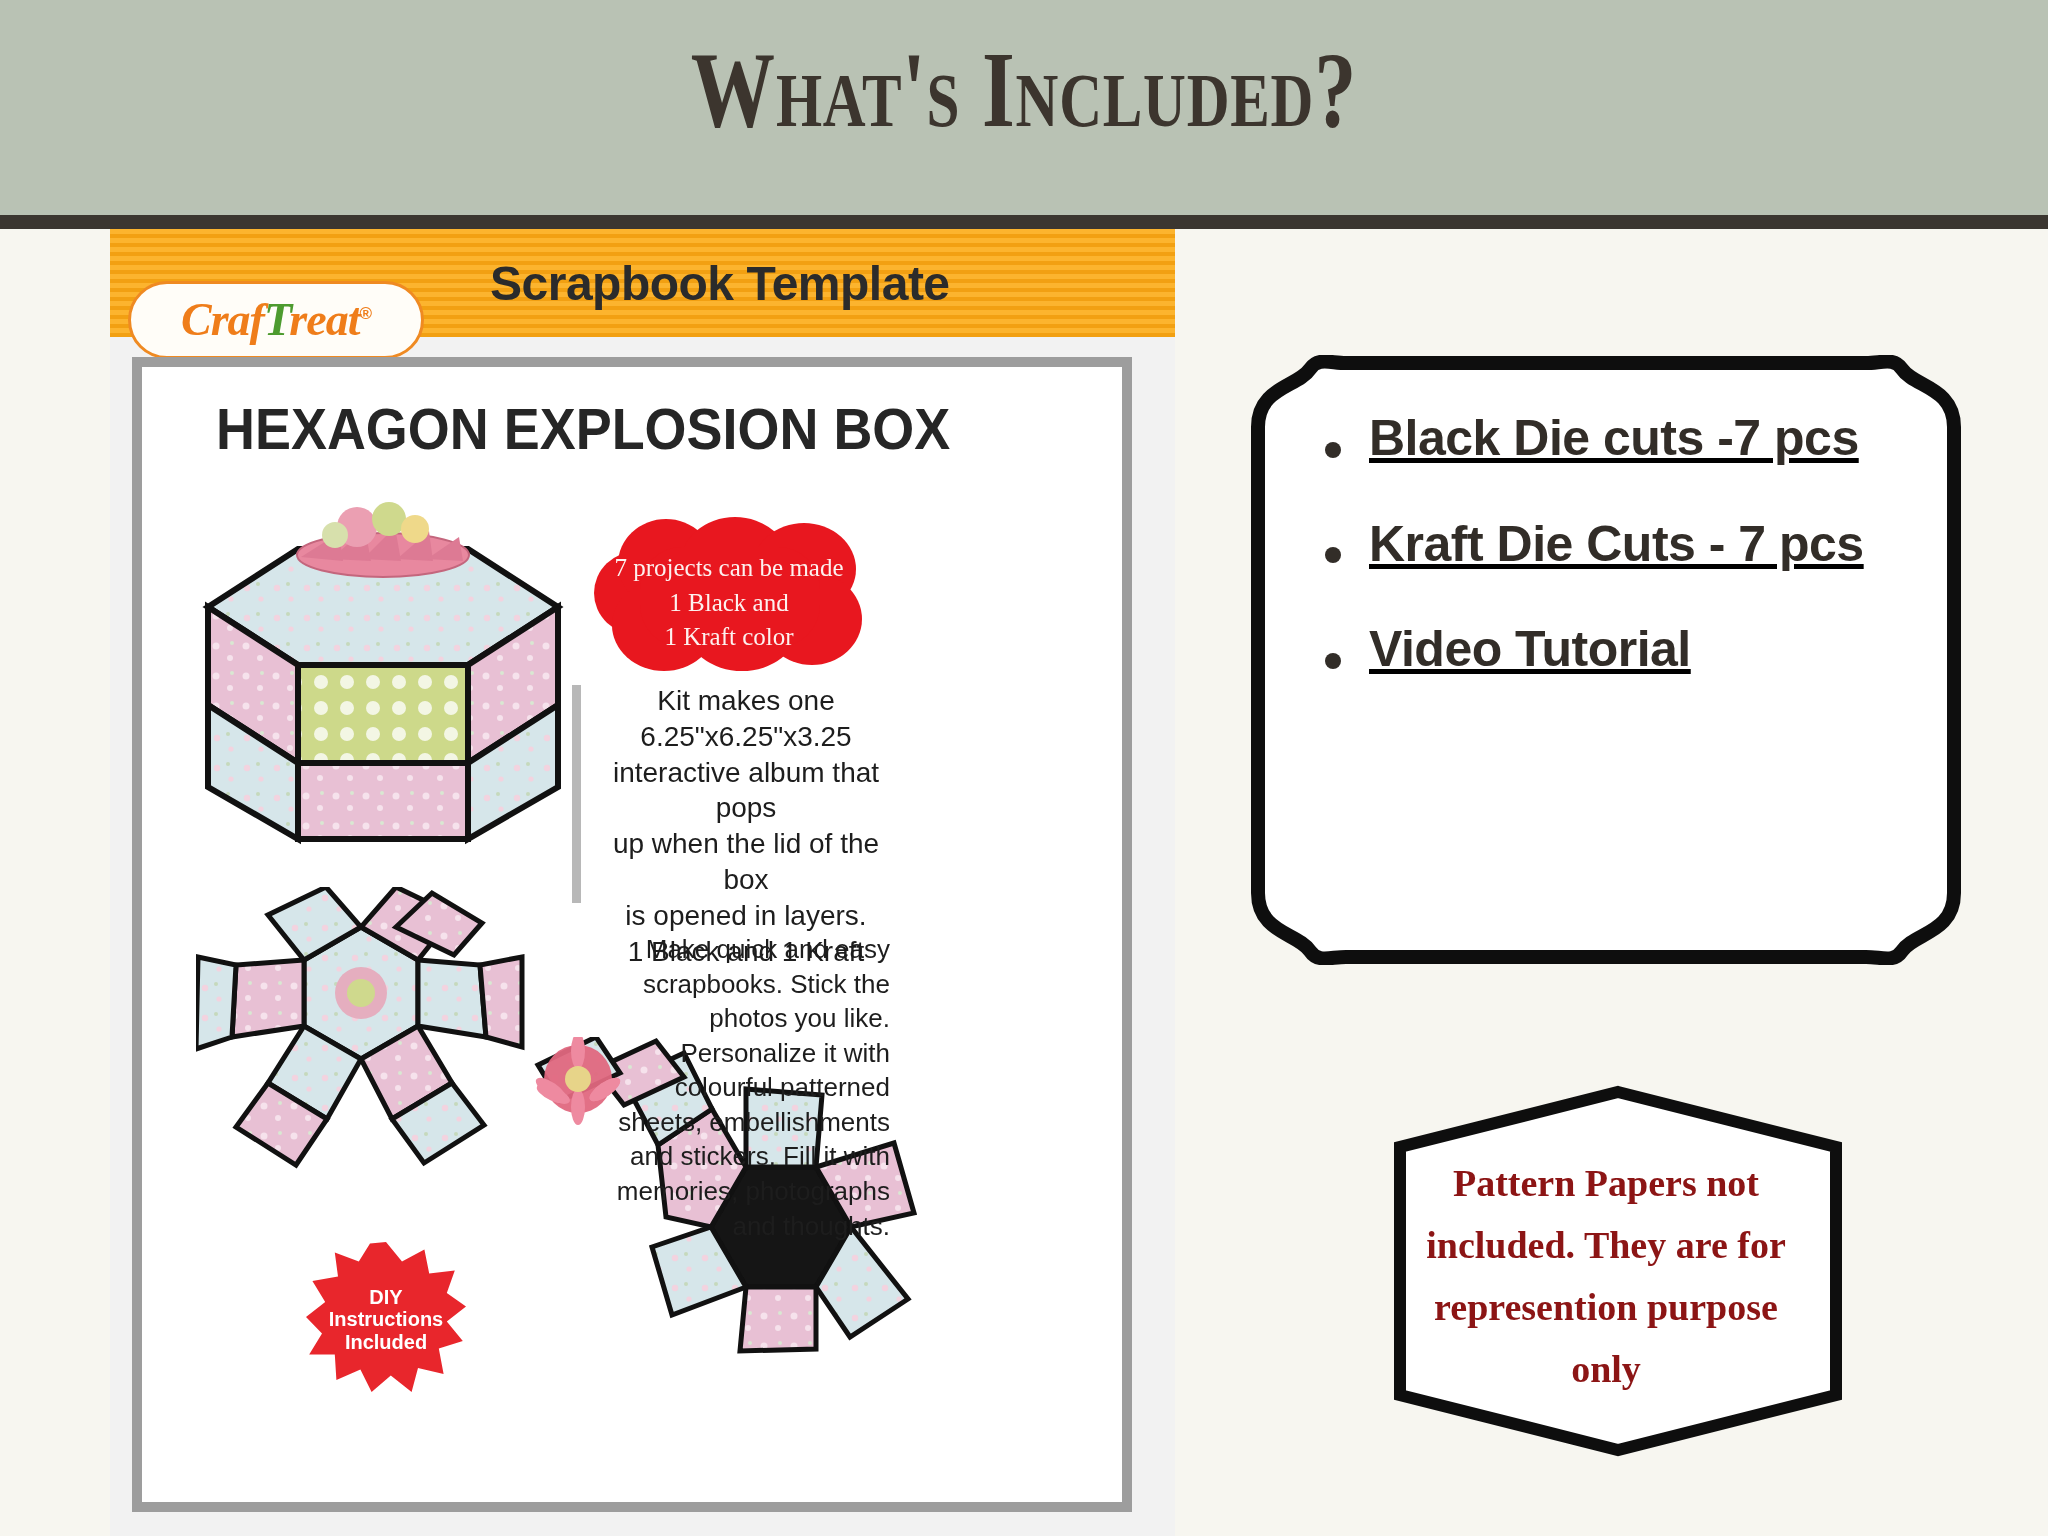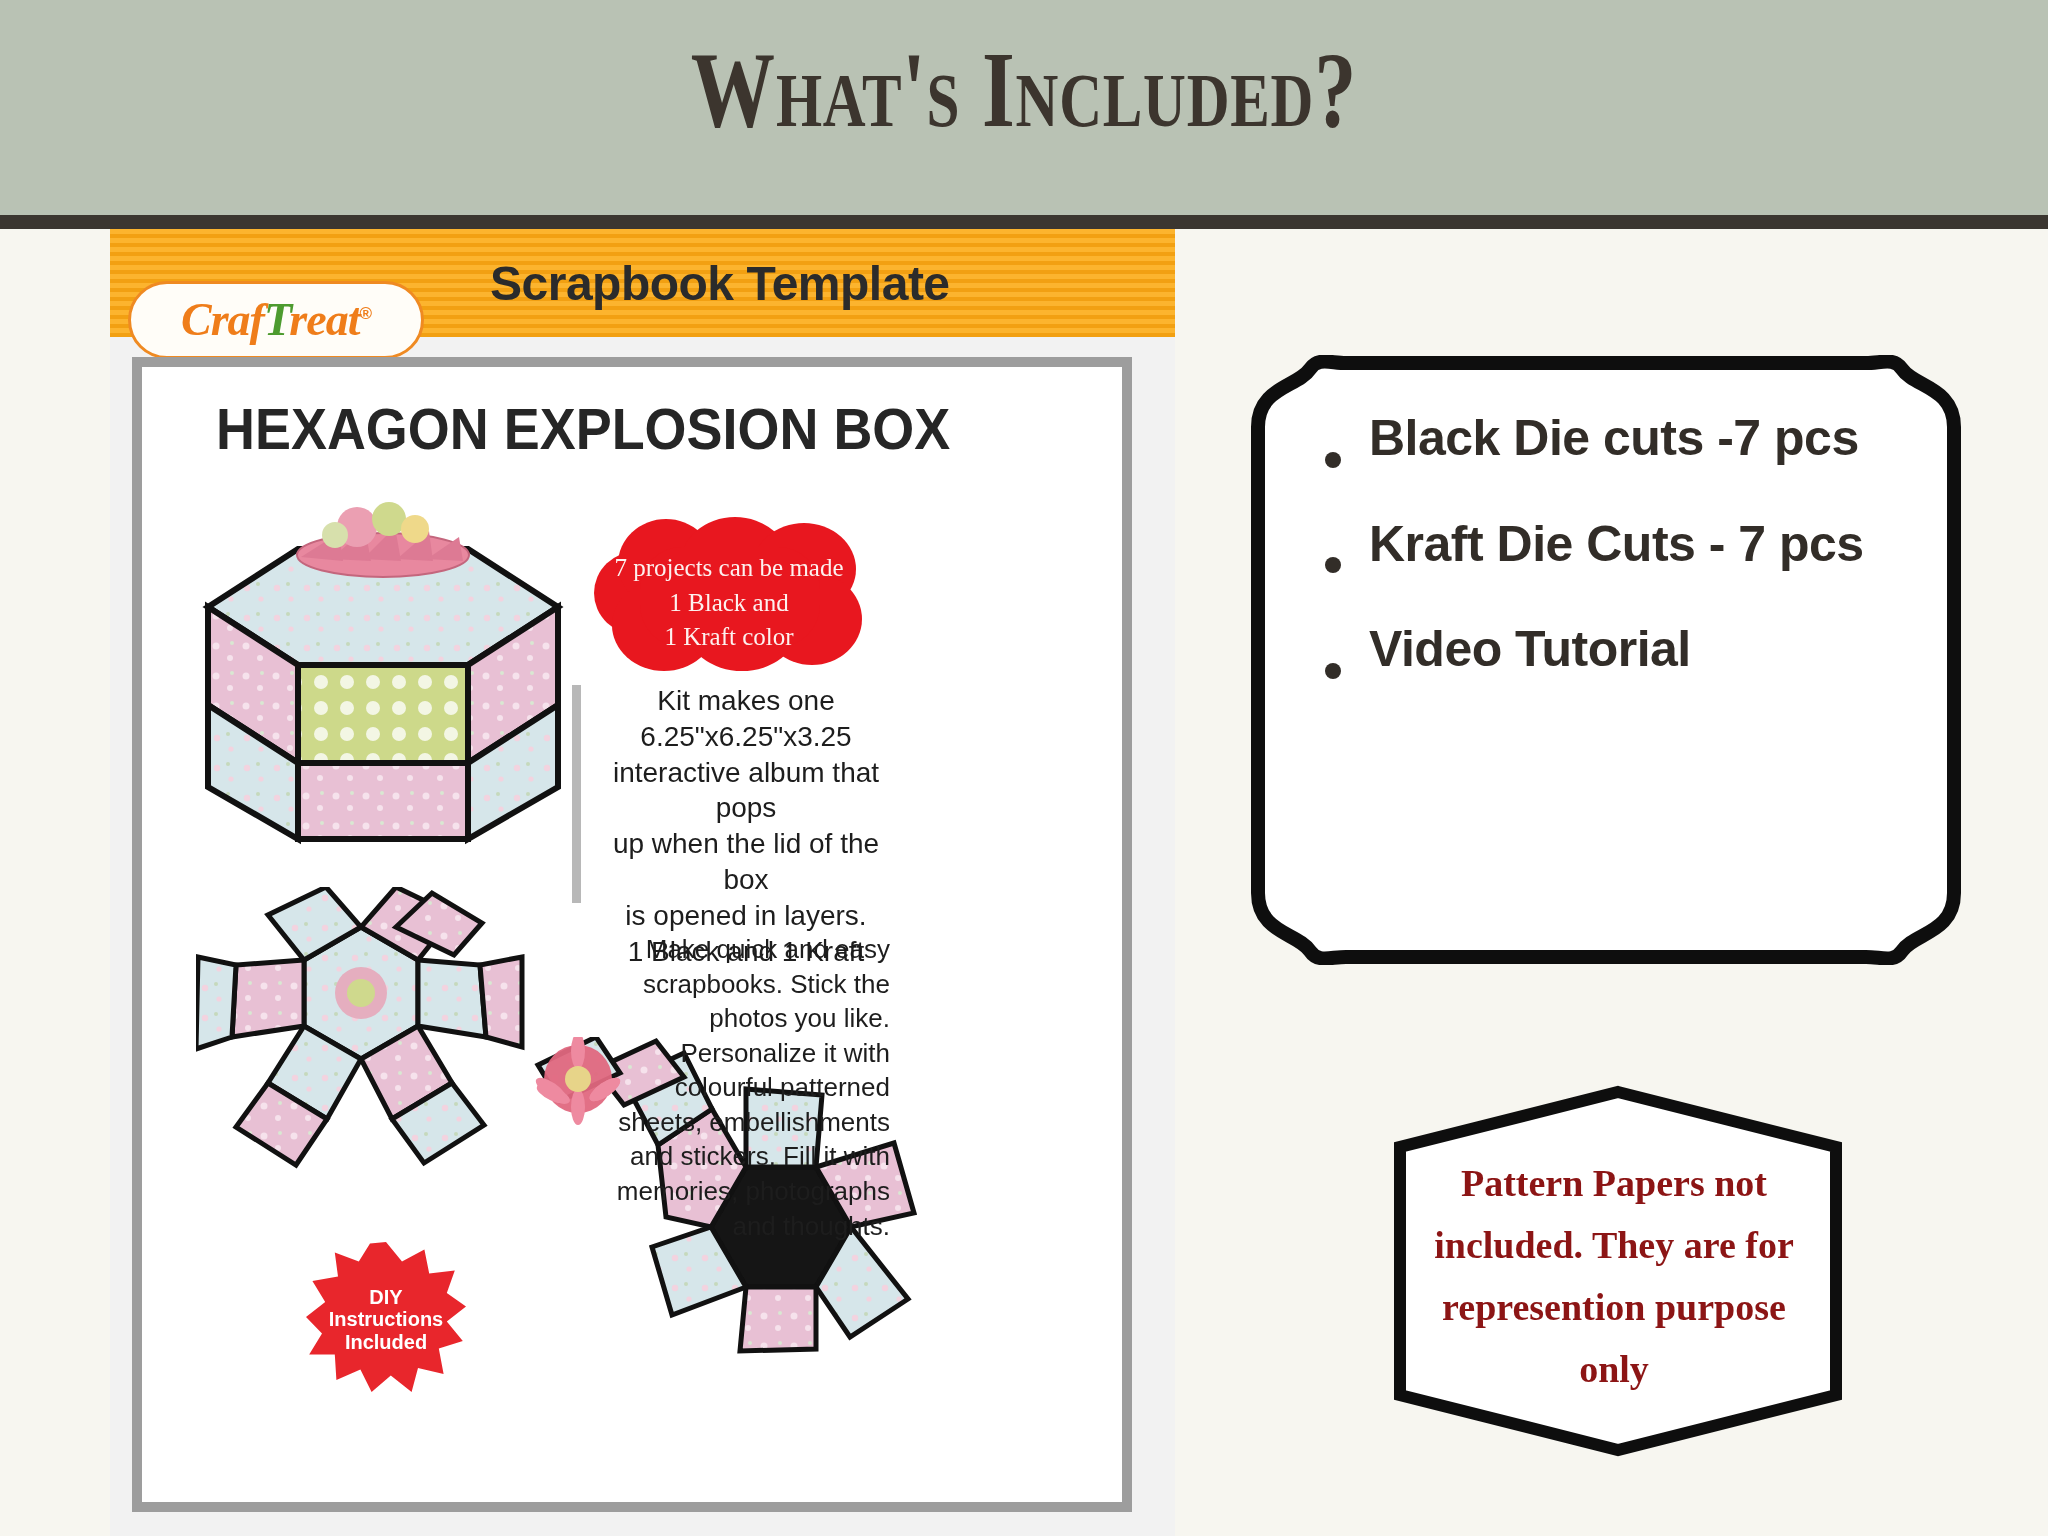--- a/index.html
+++ b/index.html
@@ -159,40 +159,41 @@
 
   
   #plaque{
     position:absolute;left:1250px;top:355px;width:712px;height:610px;
   }
   #plaque svg{position:absolute;left:0;top:0;}
   #bullet-list{
     position:absolute;left:75px;top:55px;width:620px;
   }
   .bullet-row{
-    display:flex;align-items:flex-end;
+    display:flex;align-items:center;
     margin-bottom:48px;
+    text-decoration:underline;
   }
   .bullet-dot{
     width:16px;height:16px;border-radius:50%;background:#322d28;
     margin-top:22px;margin-right:28px;flex:0 0 auto;
   }
   .bullet-label{
     font-size:50px;font-weight:700;color:#322d28;
     letter-spacing:-0.5px;white-space:nowrap;
     line-height:1.15;
   }
 
   
   #disclaimer{
     position:absolute;left:1393px;top:1085px;width:450px;height:372px;
   }
   #disclaimer svg{position:absolute;left:0;top:0;}
   #disclaimer-text{
-    position:absolute;left:36px;top:68px;width:370px;
+    position:absolute;left:28px;top:68px;width:370px;
     text-align:center;
     font-family:"Liberation Serif",serif;
     font-weight:700;
     font-size:38px;line-height:1.63;
     color:#8c1515;
   }
 </style>
 </head>
 <body>
 

